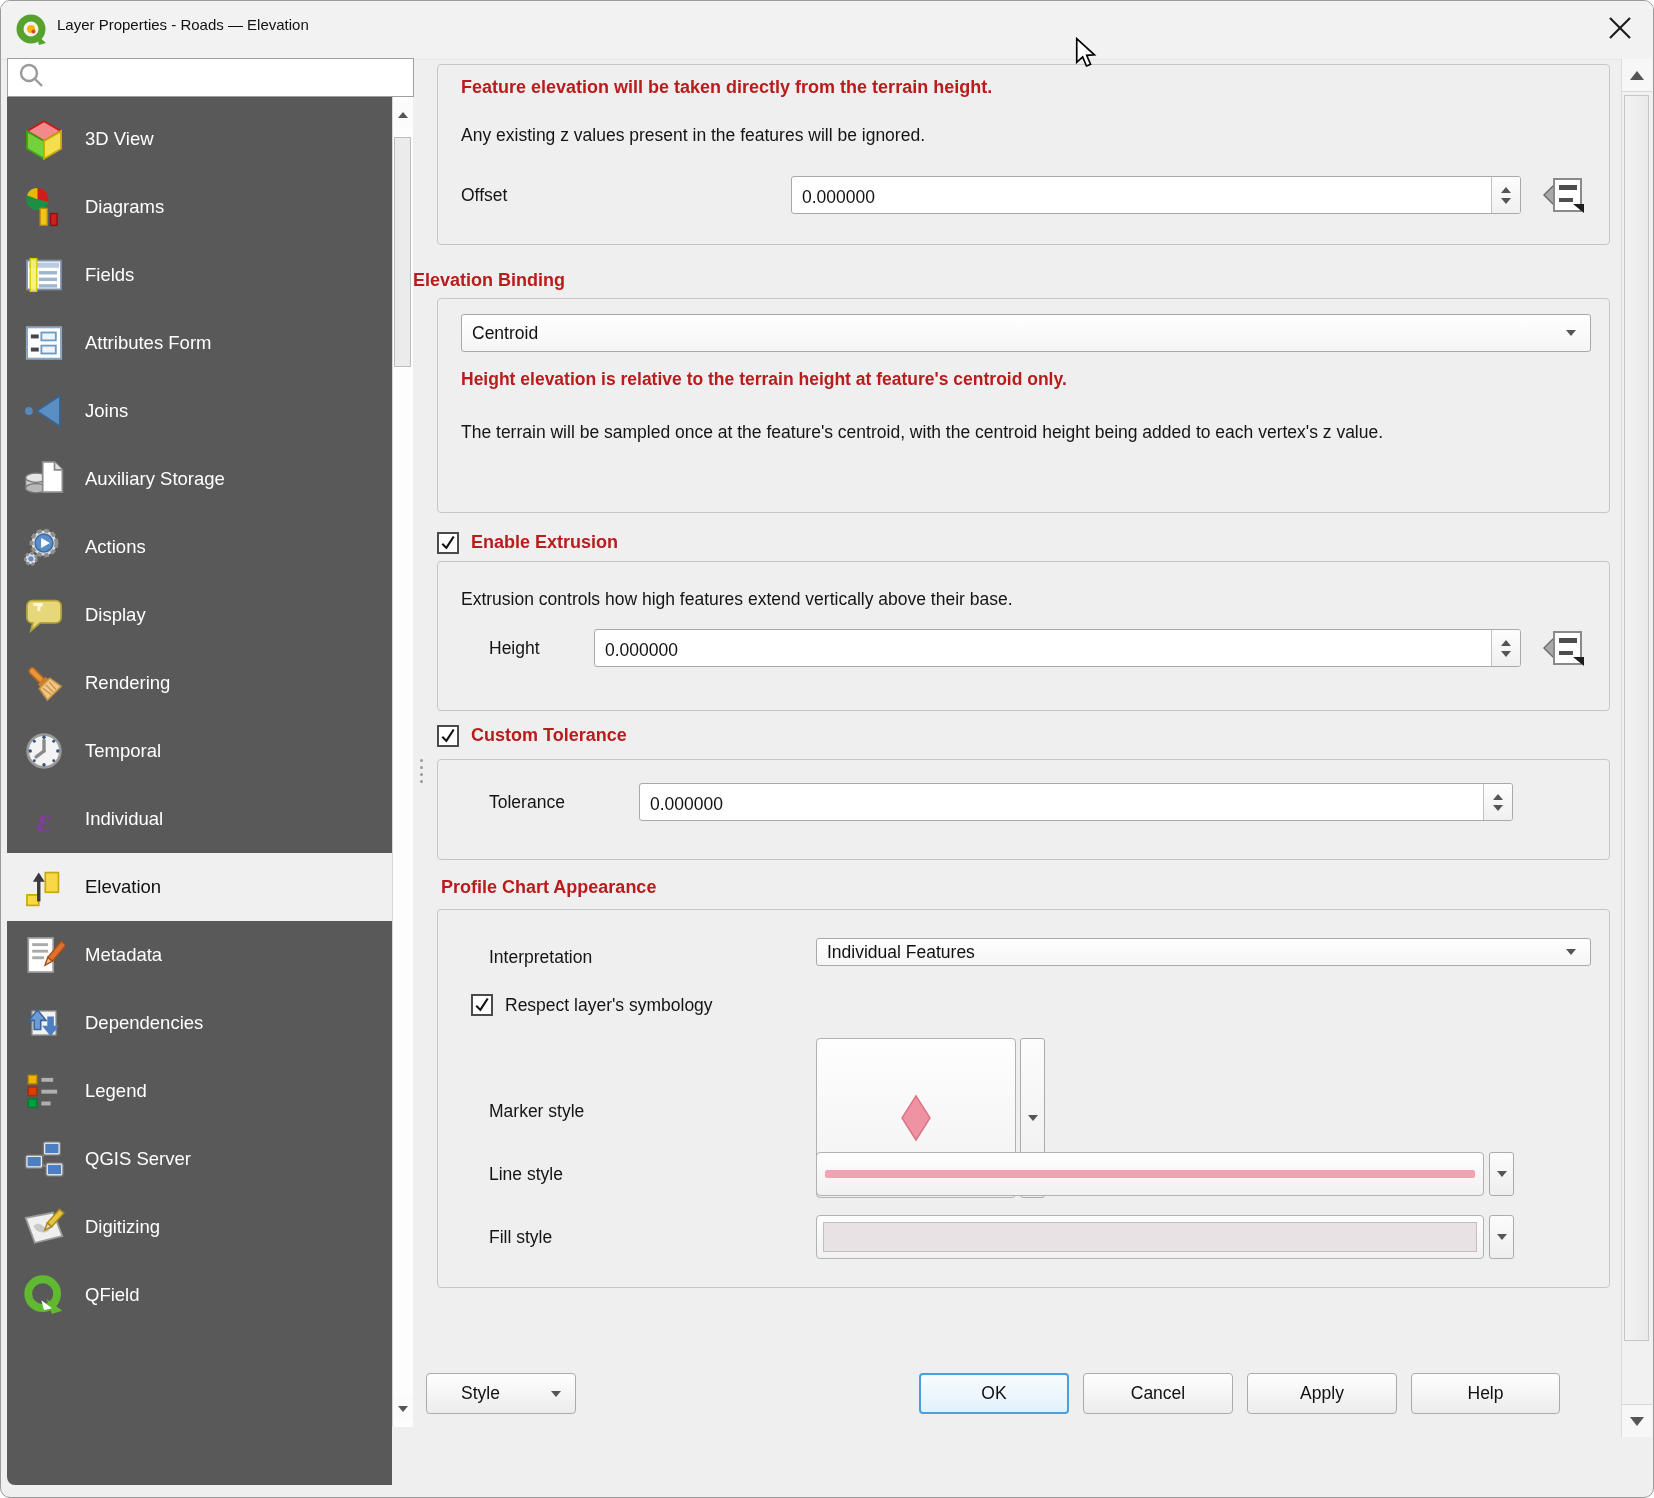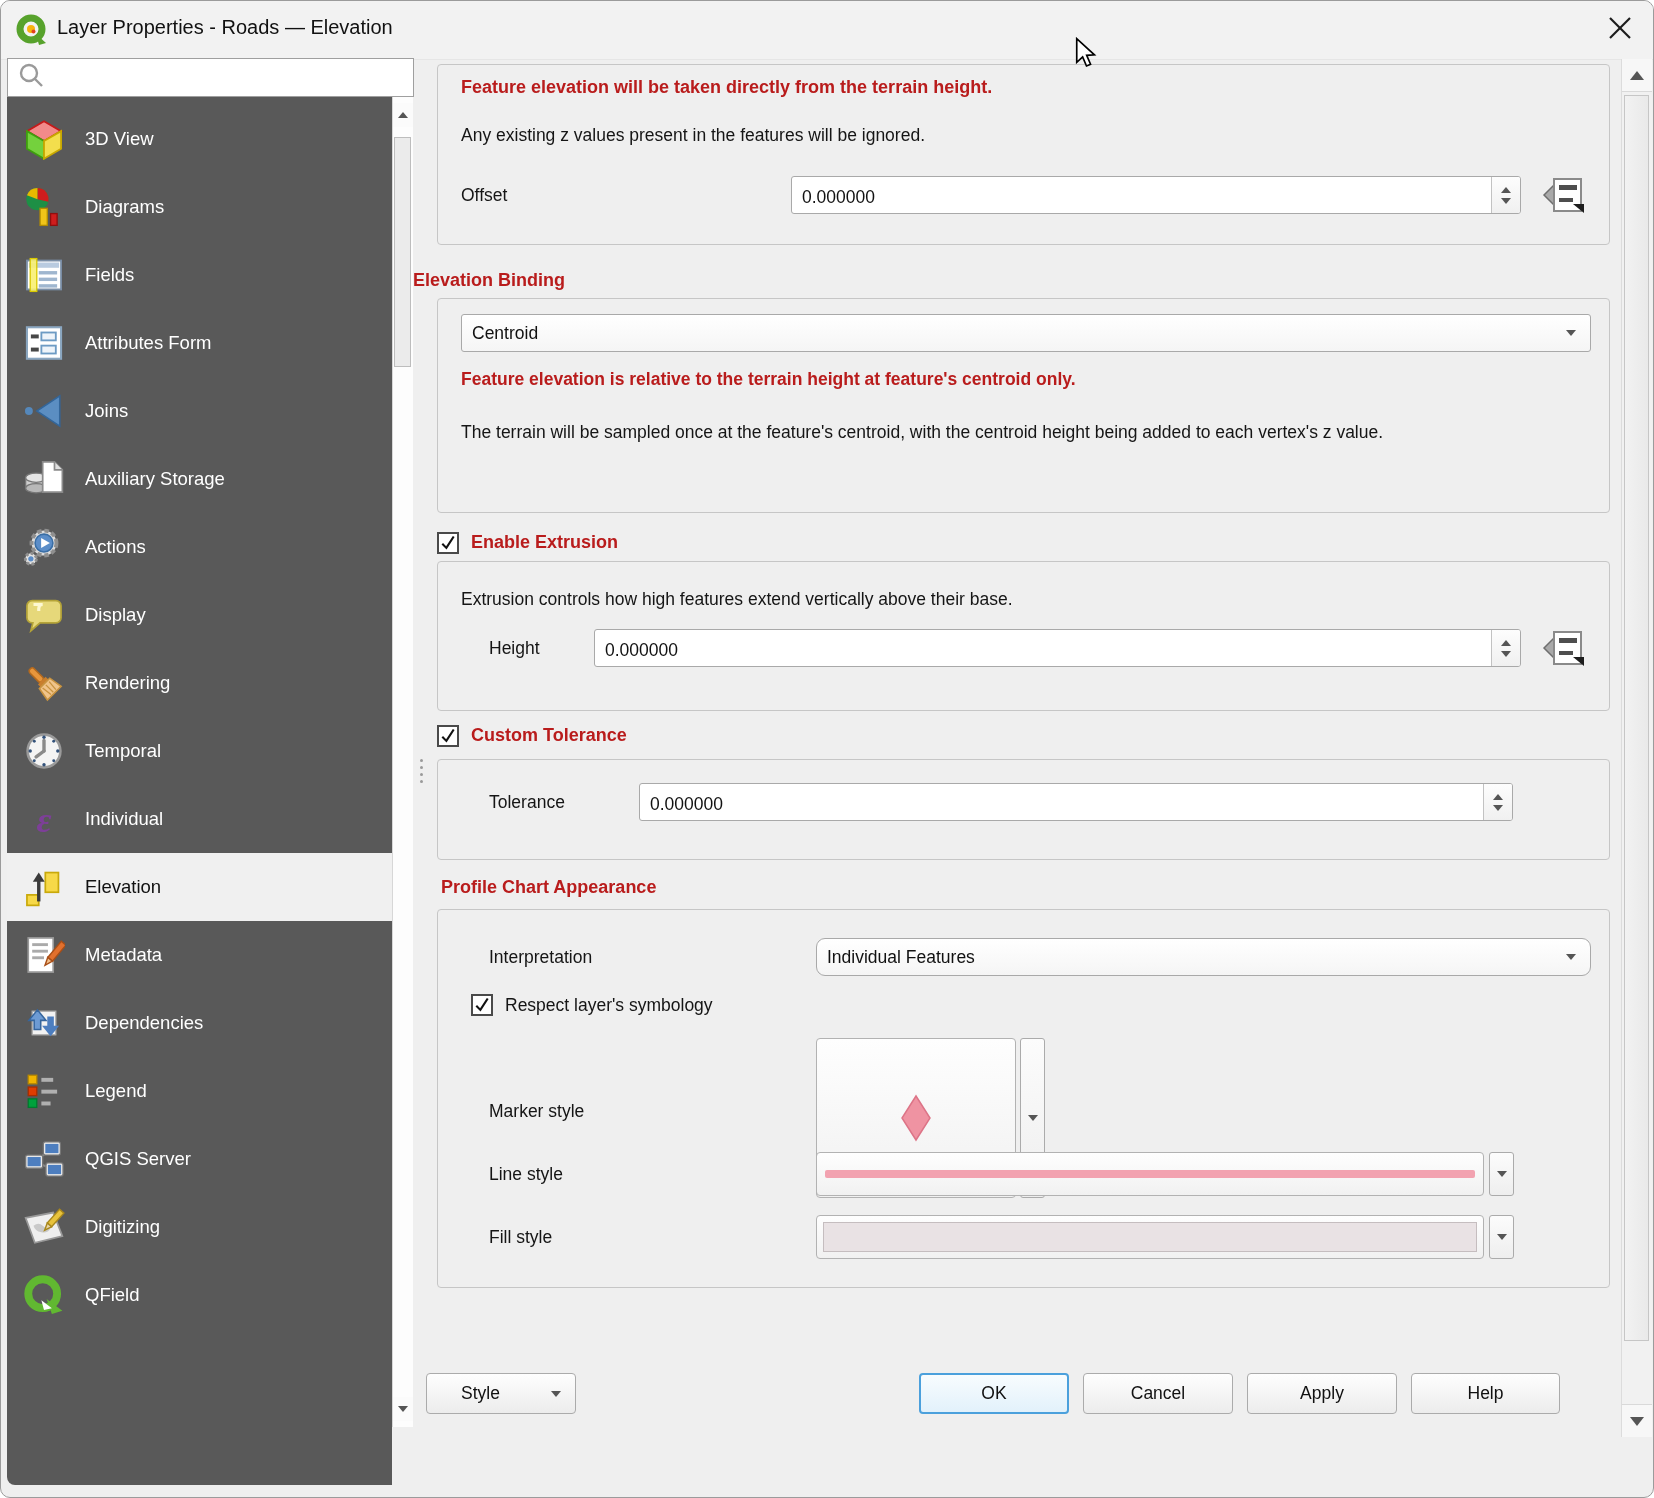--- a/index.html
+++ b/index.html
@@ -1,21 +1,21 @@
 <!DOCTYPE html>
 <html><head>
 <meta charset="utf-8">
 <style>
   html,body{margin:0;padding:0;background:#ffffff;font-family:"Liberation Sans",sans-serif;}
   .window{position:relative;width:1654px;height:1498px;background:#efefef;border:1px solid #9b9b9b;
           border-radius:10px;overflow:hidden;box-sizing:border-box;}
   
   .titlebar{position:absolute;left:0;top:0;right:0;height:58px;background:#f2f2f2;border-bottom:1px solid #e6e6e6;}
   .titlebar .logo{position:absolute;left:14px;top:12px;}
-  .title-text{position:absolute;left:56px;top:15px;font-size:20px;color:#111;}
+  .title-text{position:absolute;left:56px;top:15px;font-size:15px;color:#111;}
   .close-btn{position:absolute;right:8px;top:4px;width:50px;height:50px;display:flex;align-items:center;justify-content:center;cursor:default;}
   
   .search{position:absolute;left:6px;top:57px;width:407px;height:39px;background:#fff;border:1px solid #9f9f9f;
           box-sizing:border-box;display:flex;align-items:center;padding-left:8px;}
   .search input{flex:1;border:none;outline:none;background:transparent;font:17px "Liberation Sans",sans-serif;}
   
   .sidebar{position:absolute;left:6px;top:96px;width:385px;height:1388px;background:#595959;
            border-bottom-left-radius:8px;padding-top:8px;box-sizing:border-box;}
   .side-item{height:68px;display:flex;align-items:center;padding-left:16px;gap:20px;color:#fff;font-size:18.5px;}
   .side-item.selected{background:#f0f0f0;color:#111;}
@@ -362,21 +362,21 @@
       <polygon points="31,28 42,28 42,37" fill="#1d1d1d"></polygon>
     </svg>
   </div>
 
   <div class="h-bold" style="left:412px;top:253px;margin-top:16px;">Elevation Binding</div>
   <div class="grp" style="left:436px;top:297px;width:1171px;height:213px;"></div>
   <div class="combo" style="left:460px;top:313px;width:1130px;height:38px;">
     <span>Centroid</span>
     <span class="tri-dn small"></span>
   </div>
-  <div class="h-bold" style="left:460px;top:368px;font-size:17.5px;">Feature elevation is relative to the terrain height at feature's centroid only.</div>
+  <div class="h-bold" style="left:460px;top:368px;font-size:17.5px;">Height elevation is relative to the terrain height at feature's centroid only.</div>
   <div class="para" style="left:460px;top:418px;width:1075px;">The terrain will be sampled once at the feature's centroid, with the centroid height being added to each vertex's z value.</div>
 
   <span class="cb" style="left:436px;top:531px;">
     <svg width="18" height="18" viewBox="0 0 22 22">
       <polyline points="4,12 9,17 18,3" fill="none" stroke="#111" stroke-width="2.6"></polyline>
     </svg>
   </span>
   <div class="h-bold" style="left:470px;top:531px;">Enable Extrusion</div>
   <div class="grp" style="left:436px;top:560px;width:1171px;height:148px;"></div>
   <div class="lbl" style="left:460px;top:588px;">Extrusion controls how high features extend vertically above their base.</div>
@@ -417,21 +417,21 @@
     <div class="spin">
       <span class="tri-up small"></span>
       <span class="tri-dn small"></span>
     </div>
   </div>
 
   <div class="h-bold" style="left:440px;top:876px;">Profile Chart Appearance</div>
   <div class="grp" style="left:436px;top:908px;width:1171px;height:377px;"></div>
 
   <div class="lbl" style="left:488px;top:946px;">Interpretation</div>
-  <div class="combo" style="left:815px;top:937px;width:775px;height:38px;border-radius:9px;">
+  <div class="combo" style="left:815px;top:937px;width:775px;height:28px;">
     <span>Individual Features</span>
     <span class="tri-dn small"></span>
   </div>
 
   <span class="cb" style="left:470px;top:993px;">
     <svg width="18" height="18" viewBox="0 0 22 22">
       <polyline points="4,12 9,17 18,3" fill="none" stroke="#111" stroke-width="2.6"></polyline>
     </svg>
   </span>
   <div class="lbl" style="left:504px;top:994px;">Respect layer's symbology</div>

